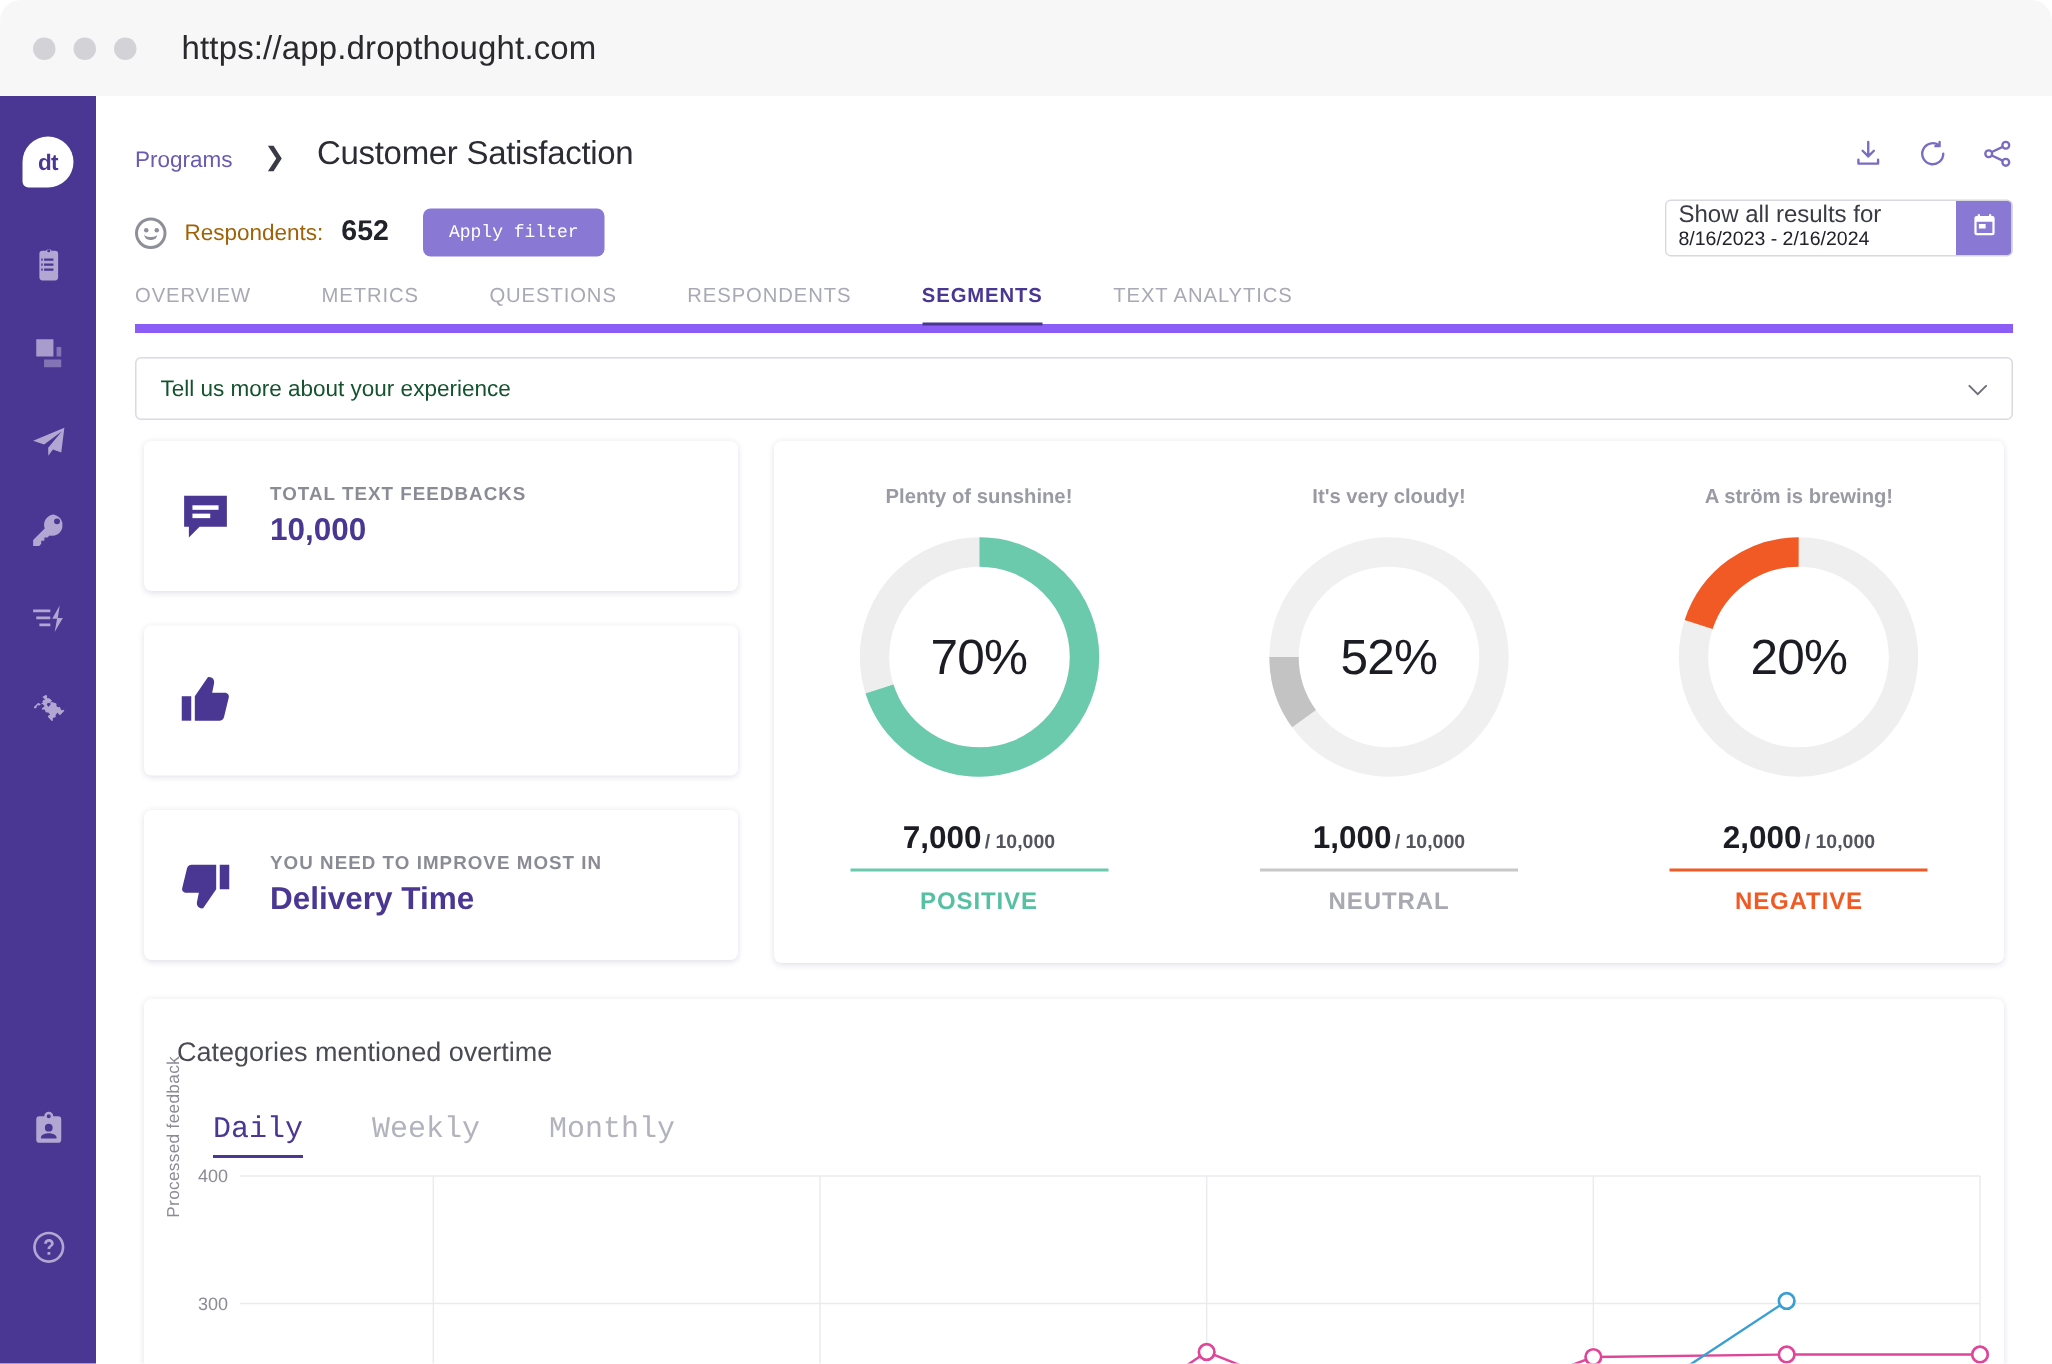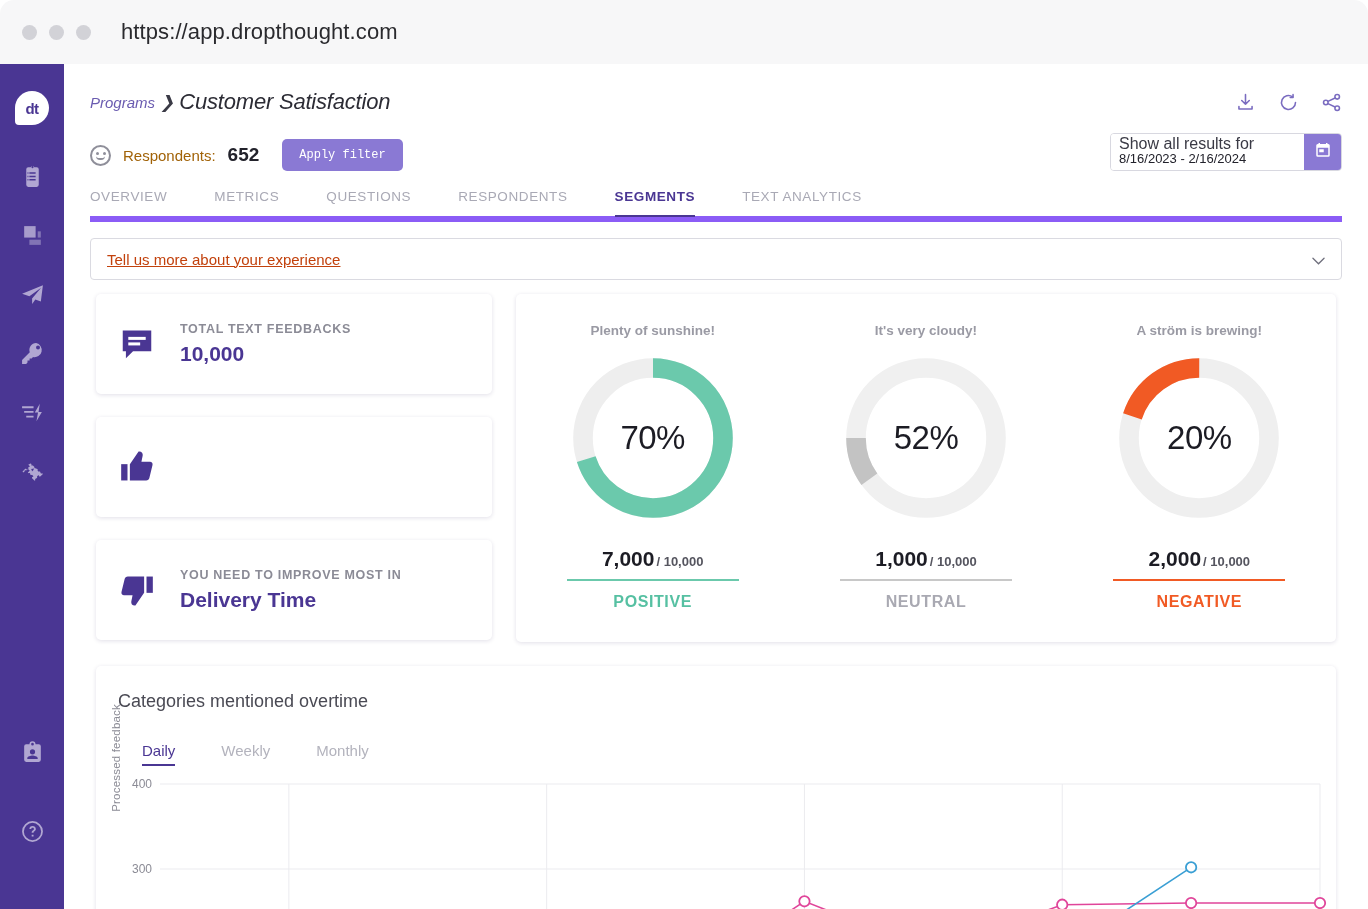--- a/index.html
+++ b/index.html
@@ -52,21 +52,21 @@
   
   .page {
     position: absolute; top: 64px; left: 64px;
     width: 1304px; height: 845px;
     background: #ffffff;
     overflow: hidden;
   }
 
   .crumbs {
     position: absolute; top: 25px; left: 26px;
-    display: flex; align-items: center; gap: 5px; font-style: italic;
+    display: flex; align-items: flex-end; gap: 21px;
   }
   .crumb-link { font-size: 15px; color: #6a5bb0; cursor: pointer; }
   .crumb-sep { font-size: 17px; color: #3a3a46; }
   .crumb-title { font-size: 22px; color: #2c2c35; font-weight: 400; letter-spacing: -.2px; }
 
   .resp-row {
     position: absolute; top: 75px; left: 26px;
     display: flex; align-items: center; gap: 12px;
   }
   .face {
@@ -132,21 +132,21 @@
   }
 
   
   .qselect {
     position: absolute; top: 174px; left: 26px;
     width: 1252px; height: 42px;
     border: 1px solid #dadae1; border-radius: 4px;
     display: flex; align-items: center; justify-content: space-between;
     padding: 0 16px; cursor: pointer; background: #fff;
   }
-  .qselect span { font-size: 15px; color: #c2410c; text-decoration: underline; }
+  .qselect span { font-size: 15px; color: #14532d; }
   .chev { width: 13px; height: 8px; }
 
   
   .kpi-col { position: absolute; top: 230px; left: 32px; width: 396px; }
   .kpi-card {
     background: #fff; border-radius: 5px;
     box-shadow: 0 1px 4px rgba(40,30,90,.14);
     height: 100px; margin-bottom: 23px;
     display: flex; align-items: center; padding-left: 22px;
   }
@@ -180,21 +180,21 @@
   
   .trend-card {
     position: absolute; top: 602px; left: 32px;
     width: 1240px; height: 300px;
     background: #fff; border-radius: 5px;
     box-shadow: 0 1px 4px rgba(40,30,90,.14);
     overflow: hidden;
   }
   .trend-title { position:absolute; top:25px; left:22px; font-size: 18px; color: #4a4a54; }
   .gran-tabs { position:absolute; top:76px; left:46px; display:flex; gap:46px; }
-  .gran { font-size: 15px; color: #b3b3bd; cursor:pointer; padding-bottom: 5px; }
+  .gran { font-size: 20px; color: #b3b3bd; cursor:pointer; padding-bottom: 5px; font-family: Liberation Mono, monospace; }
   .gran.active { color:#4a3693; border-bottom: 2px solid #4a3693; }
   .chart-box { position:absolute; top:110px; left:22px; width:1216px; height:190px; }
   .ylabel {
     position:absolute; left: 14px; top: 38px;
     writing-mode: vertical-rl; transform: rotate(180deg);
     font-size: 11.5px; color: #8b8b95; letter-spacing:.2px;
   }
 </style>
 </head>
 <body>

